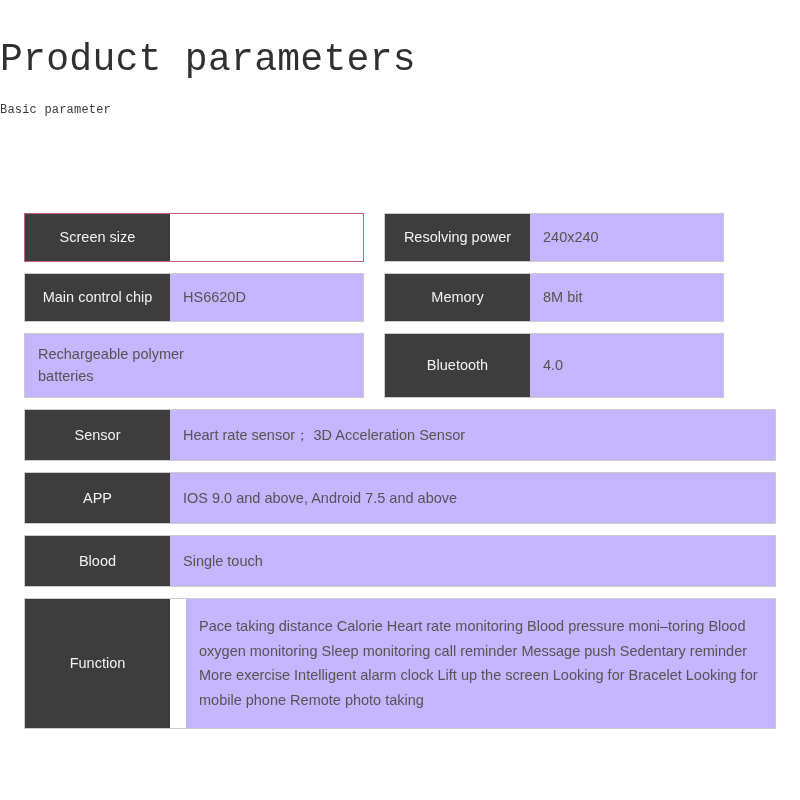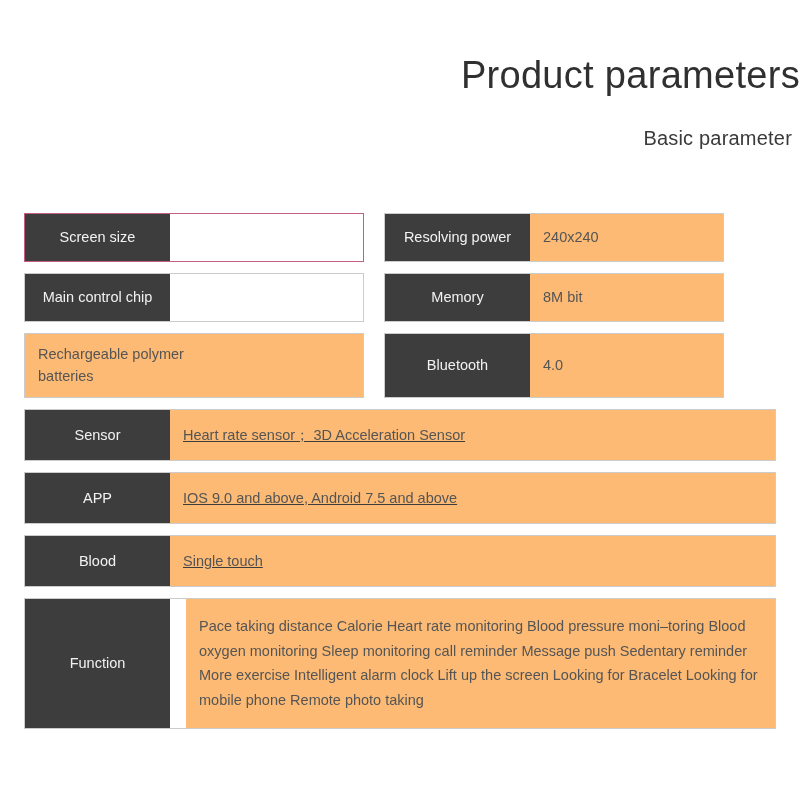--- a/index.html
+++ b/index.html
@@ -17,36 +17,37 @@
 
   .page {
     position: relative;
     width: 800px;
     height: 800px;
     box-sizing: border-box;
   }
 
   
   .header {
-    padding-top: 54px;
-    text-align: right;
+    padding-top: 38px;
+    text-align: left;
+    font-family: Liberation Mono, monospace;
   }
   .page-title {
     font-size: 38px;
     font-weight: 400;
     color: #303030;
     letter-spacing: 0.3px;
     margin: 0;
     line-height: 1.15;
   }
   .page-subtitle {
-    font-size: 20px;
+    font-size: 12px;
     font-weight: 400;
     color: #3a3a3a;
-    margin: 8px;
+    margin: 0;
     padding-top: 21px;
     letter-spacing: 0.2px;
   }
 
   
   .spec-table {
     position: absolute;
     left: 24px;
     top: 213px;
     width: 752px;
@@ -80,33 +81,33 @@
     align-items: center;
     justify-content: center;
     text-align: center;
     padding: 4px 6px;
     line-height: 1.3;
   }
 
   .spec-value {
     flex: 1 1 auto;
     box-sizing: border-box;
-    background: #fdba74;
+    background: #c4b5fd;
     color: #555555;
     font-size: 14.5px;
     display: flex;
     align-items: center;
     padding: 9px 0 9px 13px;
     line-height: 1.55;
     white-space: pre-line;
   }
 
   
   .h-small  { min-height: 49px; }
-  .h-medium { min-height: 52px; text-decoration: underline; }
+  .h-medium { min-height: 52px; }
   .h-tall   { min-height: 56px; }
   .h-func   { min-height: 131px; }
 
   
   .spec-row.highlight {
     border: 1px solid #c2607e;
   }
   .spec-row.highlight .spec-value {
     background: #fdf4f7;
   }
@@ -135,20 +136,21 @@
         <div class="spec-label">Screen size</div>
       </div>
 
       <div class="spec-row col-half h-small">
         <div class="spec-label">Resolving power</div>
         <div class="spec-value">240x240</div>
       </div>
 
       <div class="spec-row col-half h-small">
         <div class="spec-label">Main control chip</div>
+        <div class="spec-value">HS6620D</div>
       </div>
 
       <div class="spec-row col-half h-small">
         <div class="spec-label">Memory</div>
         <div class="spec-value">8M bit</div>
       </div>
 
       <div class="spec-row col-half h-tall">
         <div class="spec-value">Rechargeable polymer
 batteries</div>

